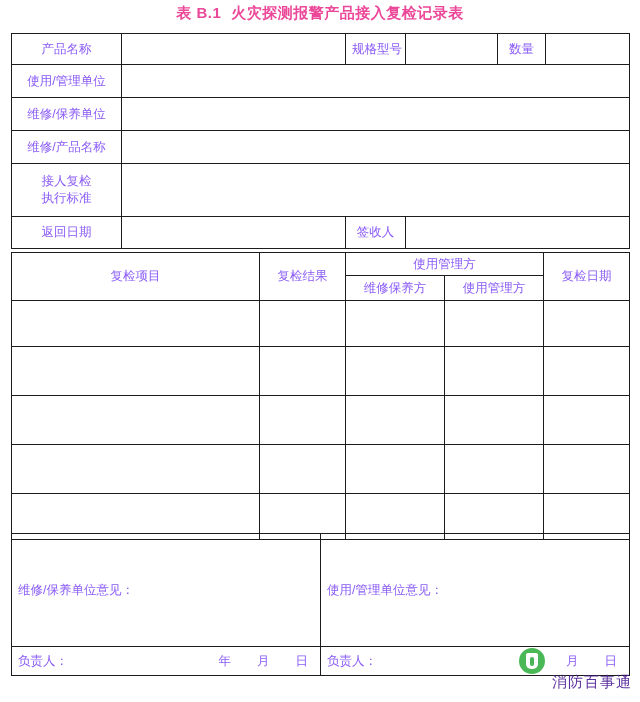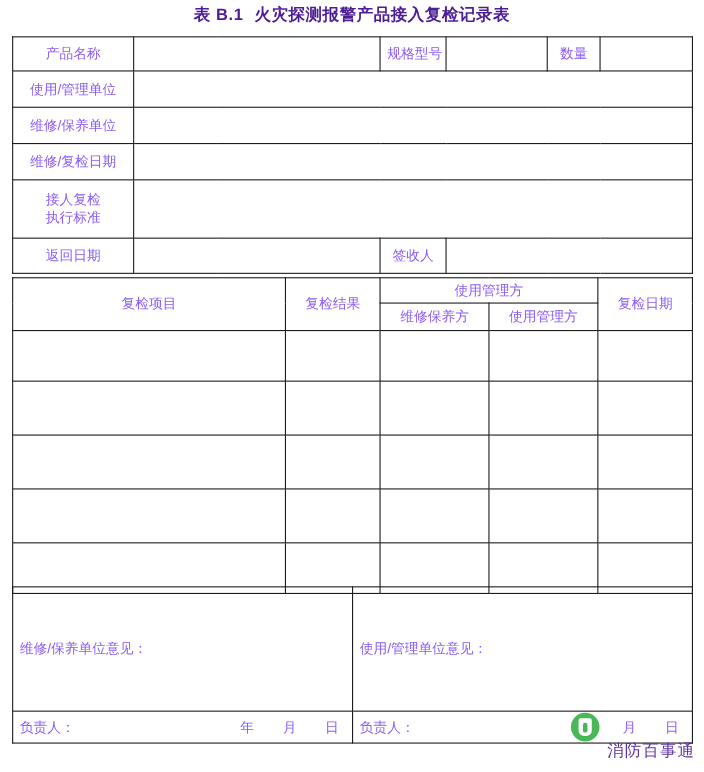--- a/index.html
+++ b/index.html
@@ -25,21 +25,21 @@
 
   .doc-title {
     position: absolute;
     left: 0;
     top: 4px;
     width: 640px;
     text-align: center;
     font-size: 15px;
     font-weight: bold;
     letter-spacing: 0.5px;
-    color: #4c1d95;
+    color: #ec4899;
   }
   .doc-title .tbl-num {
     margin-right: 10px;
     font-weight: bold;
   }
 
   table.form {
     position: absolute;
     left: 11px;
     top: 33px;
@@ -178,21 +178,21 @@
       <td class="lbl r-row">使用/管理单位</td>
       <td class="blank r-row" colspan="7"></td>
     </tr>
 
     <tr>
       <td class="lbl r-row">维修/保养单位</td>
       <td class="blank r-row" colspan="7"></td>
     </tr>
 
     <tr>
-      <td class="lbl r-row">维修/复检日期</td>
+      <td class="lbl r-row">维修/产品名称</td>
       <td class="blank r-row" colspan="7"></td>
     </tr>
 
     <tr>
       <td class="lbl-2line r-std">
         <span>接人复检</span><br>
         <span>执行标准</span>
       </td>
       <td class="blank r-std" colspan="7"></td>
     </tr>

